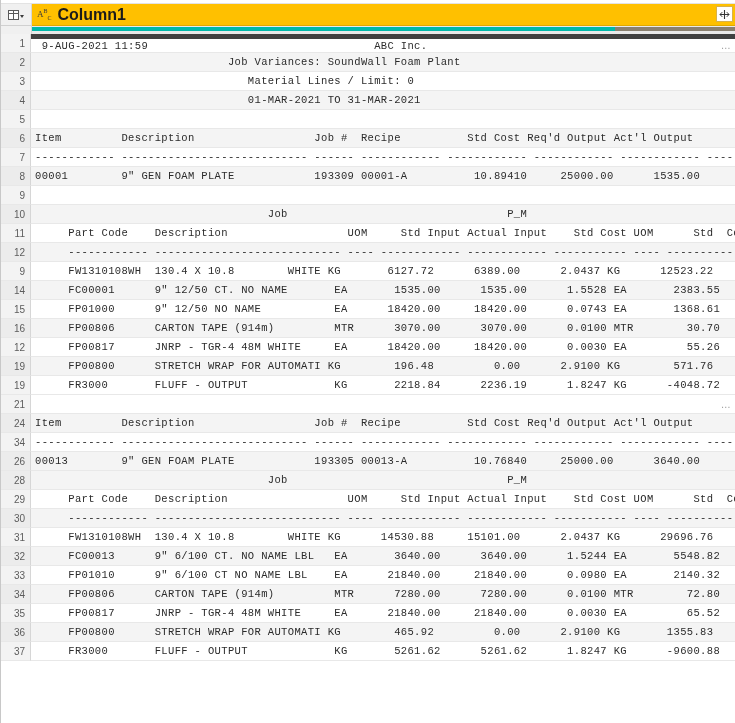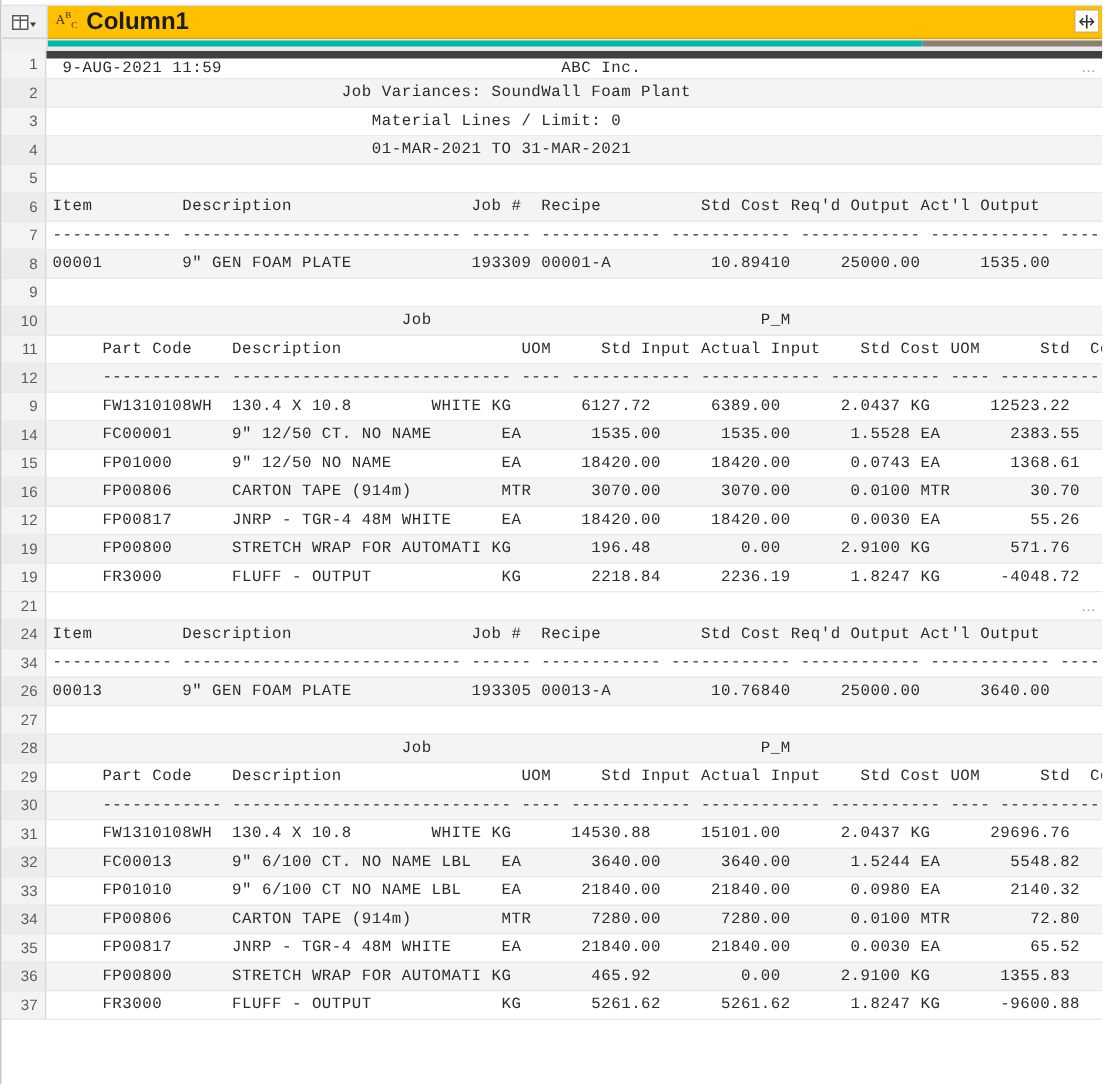--- a/index.html
+++ b/index.html
@@ -318,24 +318,20 @@
         <div class="cell"><span>Item         Description                  Job #  Recipe          Std Cost Req'd Output Act'l Output       Factor Tot S</span></div>
       </div>
       <div class="row">
         <div class="rownum">34</div>
         <div class="cell"><span>------------ ---------------------------- ------ ------------ ------------ ------------ ------------ ------------ -----</span></div>
       </div>
       <div class="row alt">
         <div class="rownum">26</div>
         <div class="cell"><span>00013        9" GEN FOAM PLATE            193305 00013-A          10.76840     25000.00      3640.00       0.1456  391</span></div>
       </div>
-      <div class="row">
-        <div class="rownum">27</div>
-        <div class="cell"><span></span></div>
-      </div>
       <div class="row alt">
         <div class="rownum">28</div>
         <div class="cell"><span>                                   Job                                 P_M</span></div>
       </div>
       <div class="row">
         <div class="rownum">29</div>
         <div class="cell"><span>     Part Code    Description                  UOM     Std Input Actual Input    Std Cost UOM      Std  Cost  Actual Co</span></div>
       </div>
       <div class="row alt">
         <div class="rownum">30</div>

